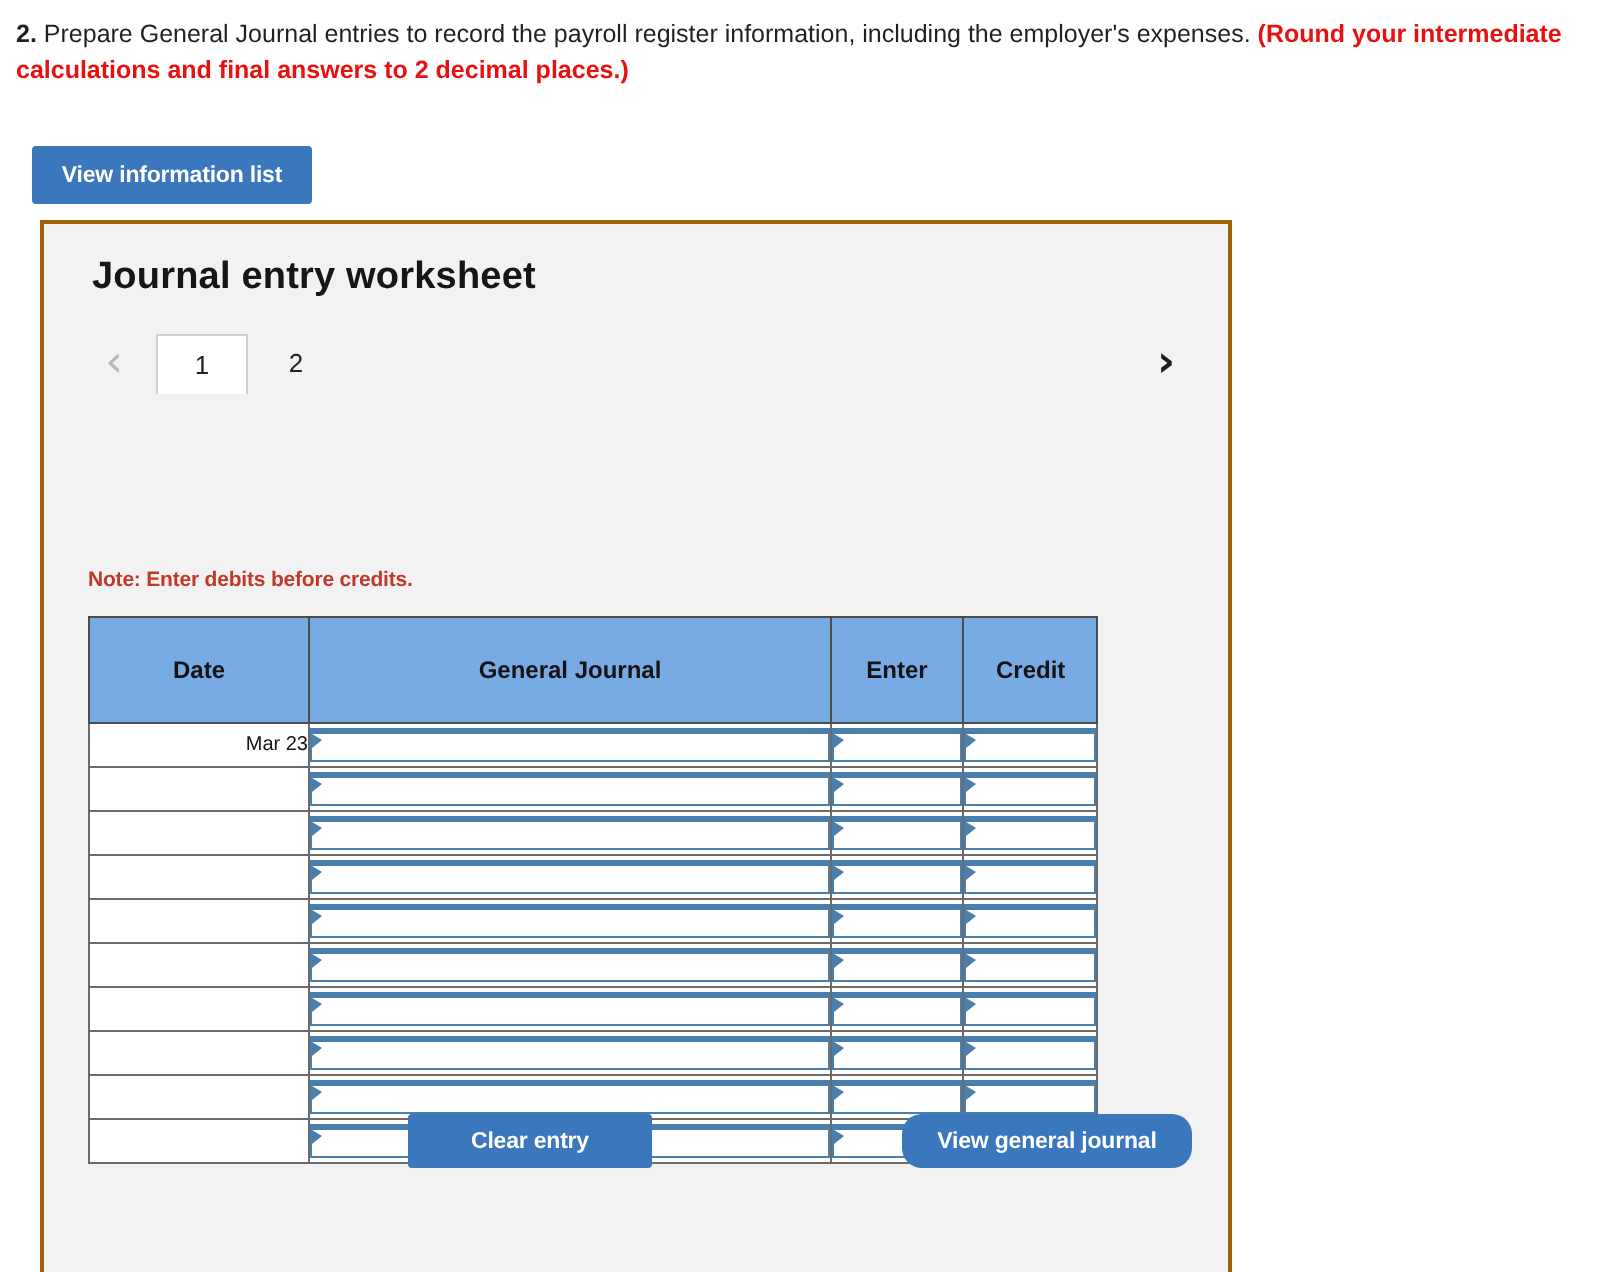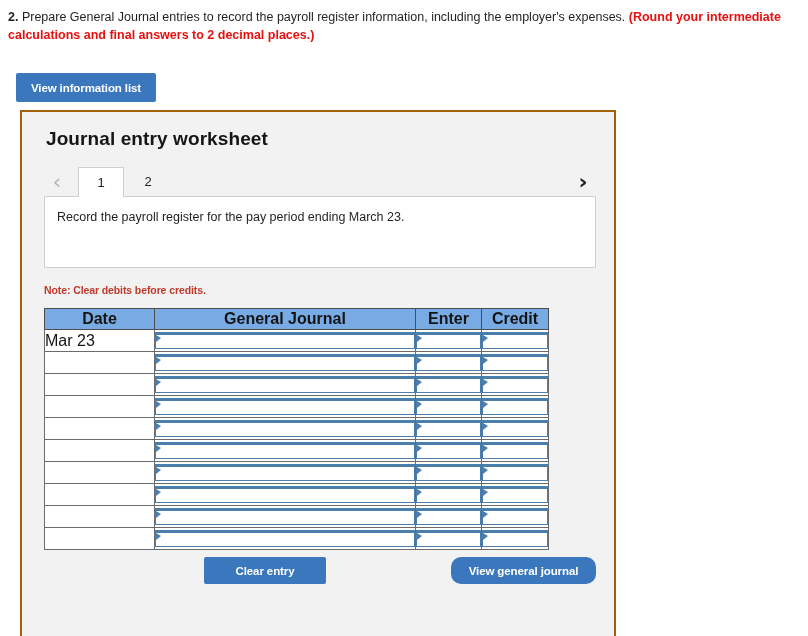--- a/index.html
+++ b/index.html
@@ -170,42 +170,42 @@
   }
   table#journal-table {
     border-collapse: collapse;
     table-layout: fixed;
     width: 505px;
     background: #ffffff;
   }
   #journal-table th {
     background: #78aae4;
     border: 1px solid #4d4d4d;
-    font-size: 16px;
+    font-size: 12px;
     font-weight: bold;
     color: #141414;
     height: 20px;
-    padding: 0;
+    padding: 16px;
     text-align: center;
   }
   #journal-table td {
     border: 1px solid #6b6b6b;
     height: 21px;
     padding: 0;
     vertical-align: middle;
     background: #ffffff;
   }
   .col-date   { width: 110px; }
   .col-gj     { width: 261px; }
   .col-debit  { width: 66px;  }
   .col-credit { width: 67px;  }
 
   td.date-cell {
-    text-align: left;
-    font-size: 16px;
+    text-align: right;
+    font-size: 10px;
     color: #141414;
     padding-right: 14px;
   }
   td.input-cell {
     padding: 1px 1px 2px 1px;
   }
 
   
   .cell-input {
     position: relative;
@@ -268,25 +268,22 @@
 
   <div id="worksheet-title">Journal entry worksheet</div>
 
   <div id="tab-strip">
     <div class="nav-chevron" id="prev-page-chevron">‹</div>
     <div class="tab active" id="tab-1">1</div>
     <div class="tab" id="tab-2">2</div>
     <div class="nav-chevron" id="next-page-chevron">›</div>
   </div>
 
-  <div id="description-box">
-    <div id="description-text">Record the payroll register for the pay period ending March 23.</div>
-  </div>
-
-  <div id="debit-credit-note">Note: Clear debits before credits.</div>
+
+  <div id="debit-credit-note">Note: Enter debits before credits.</div>
 
   <div id="journal-table-wrap">
     <table id="journal-table">
       <colgroup>
         <col class="col-date">
           <col class="col-gj">
           <col class="col-debit">
           <col class="col-credit">
       </colgroup>
       <thead>

